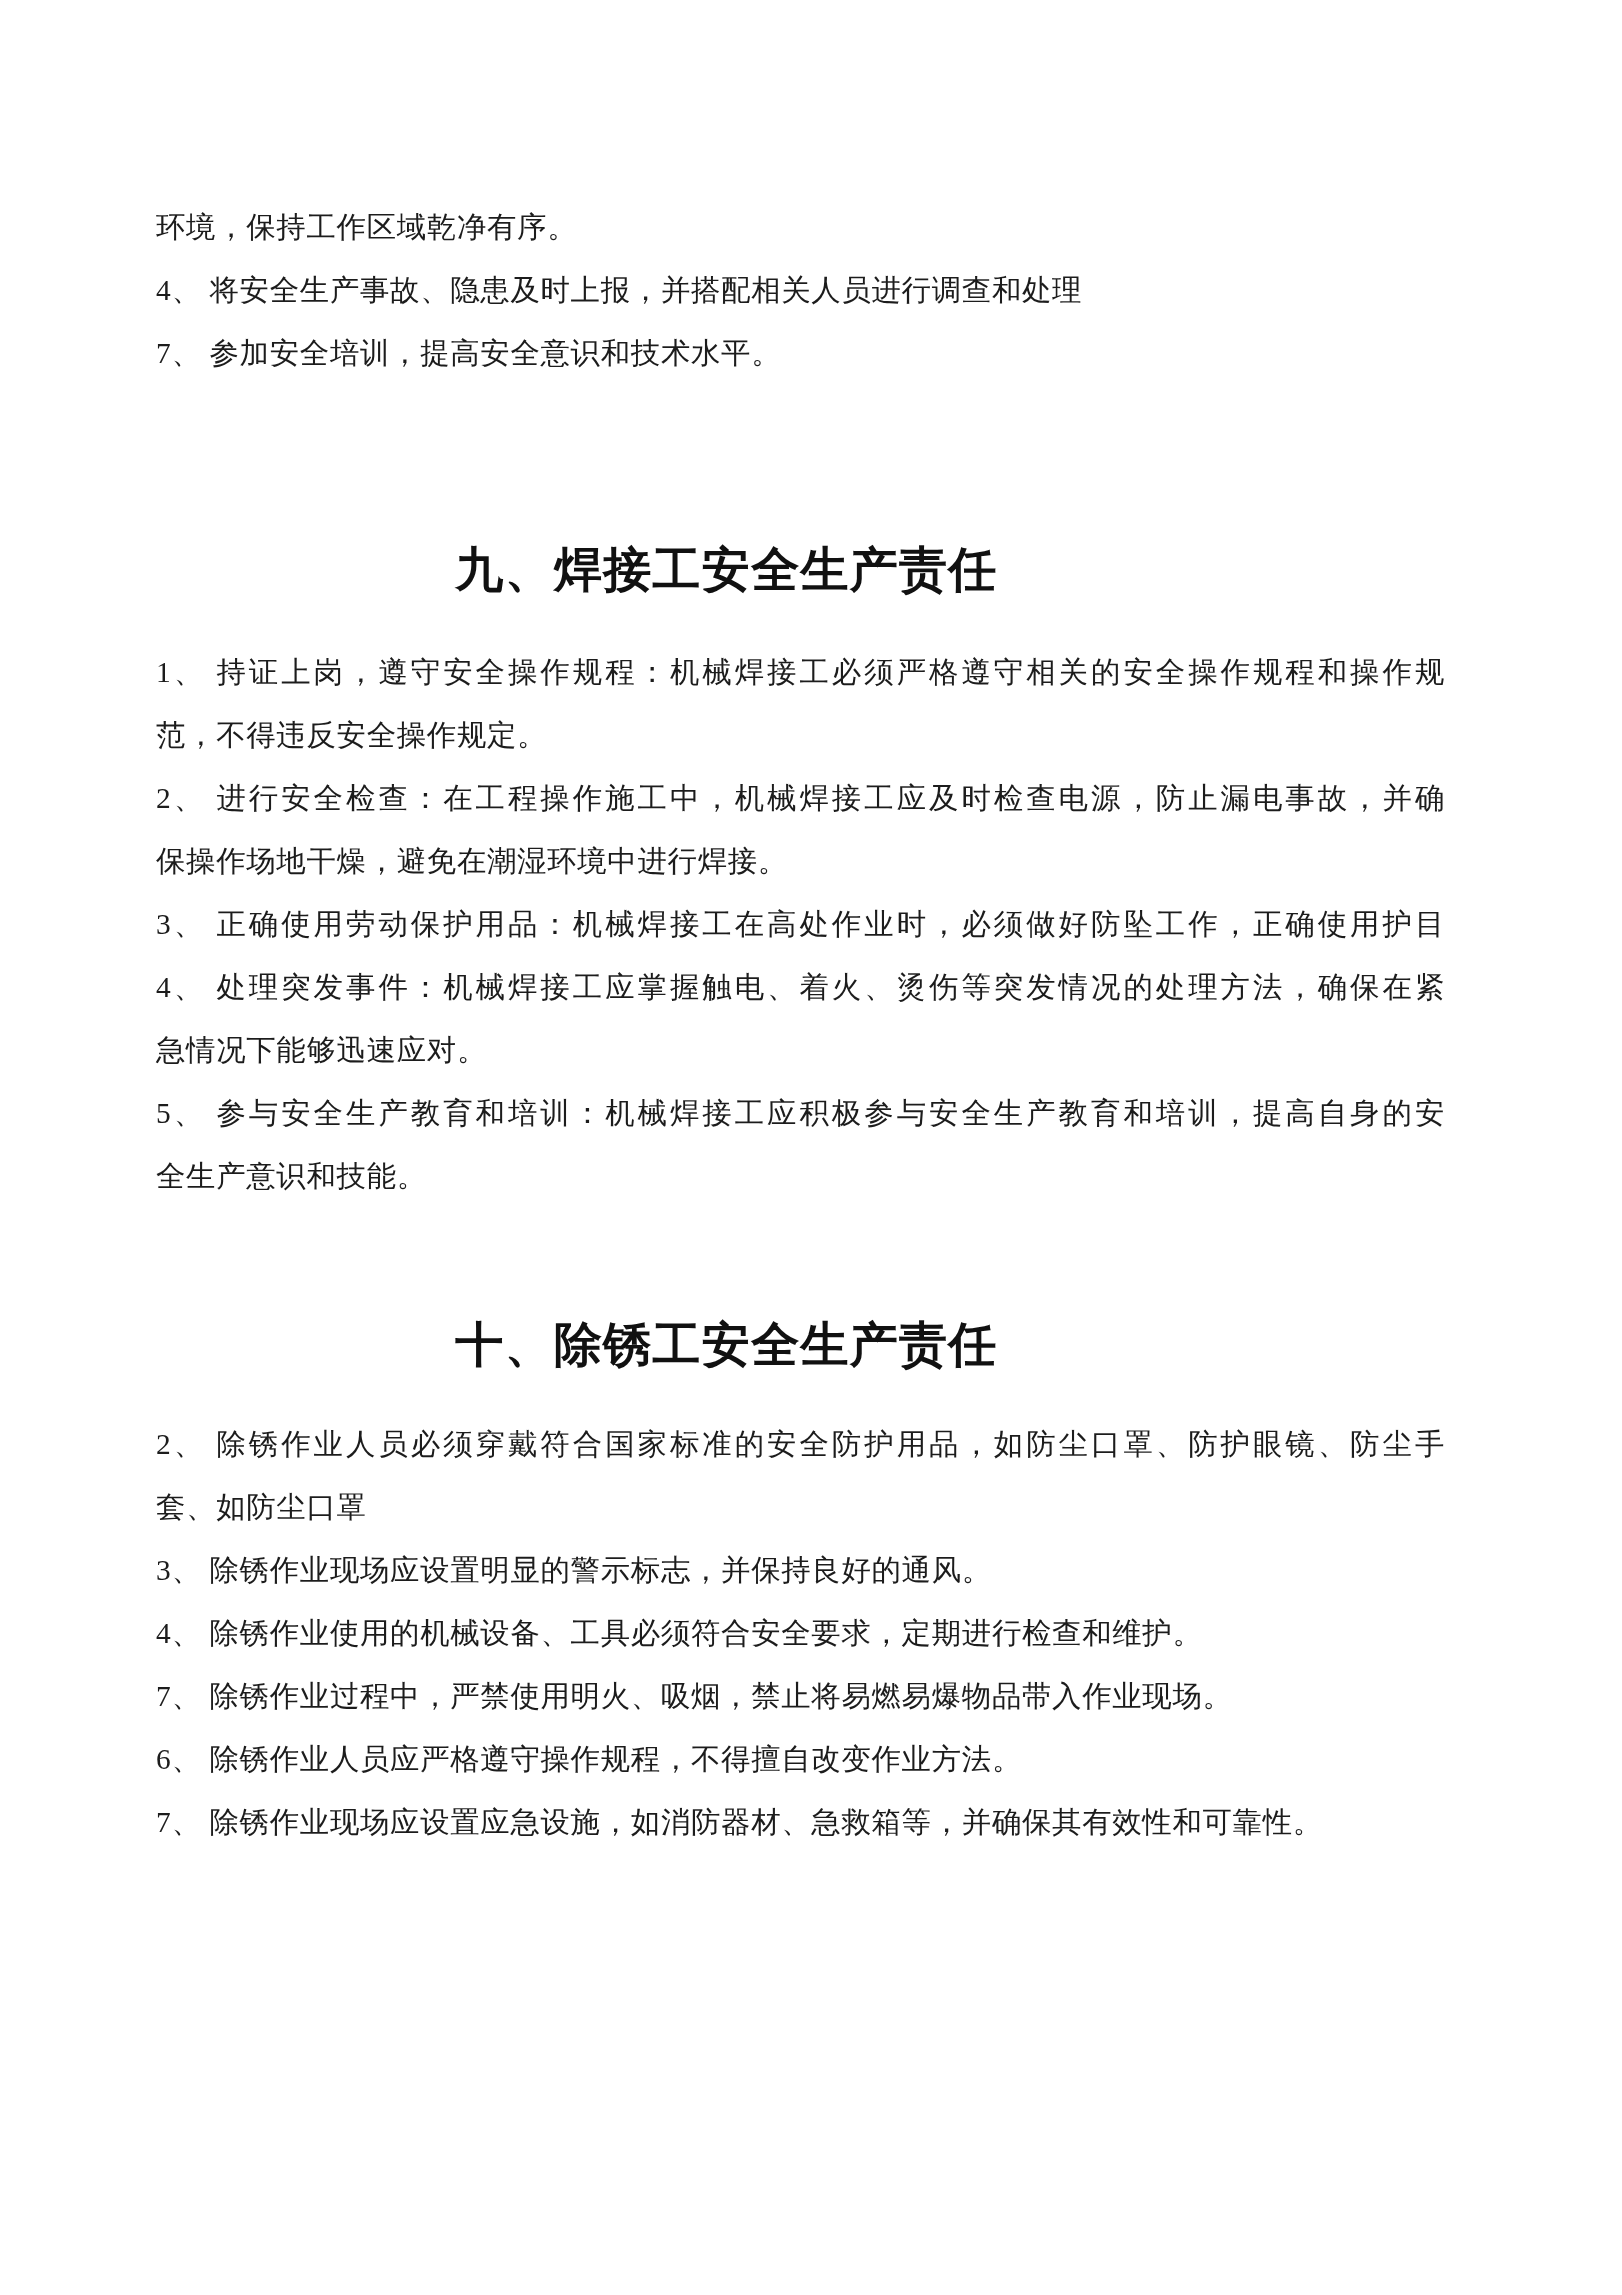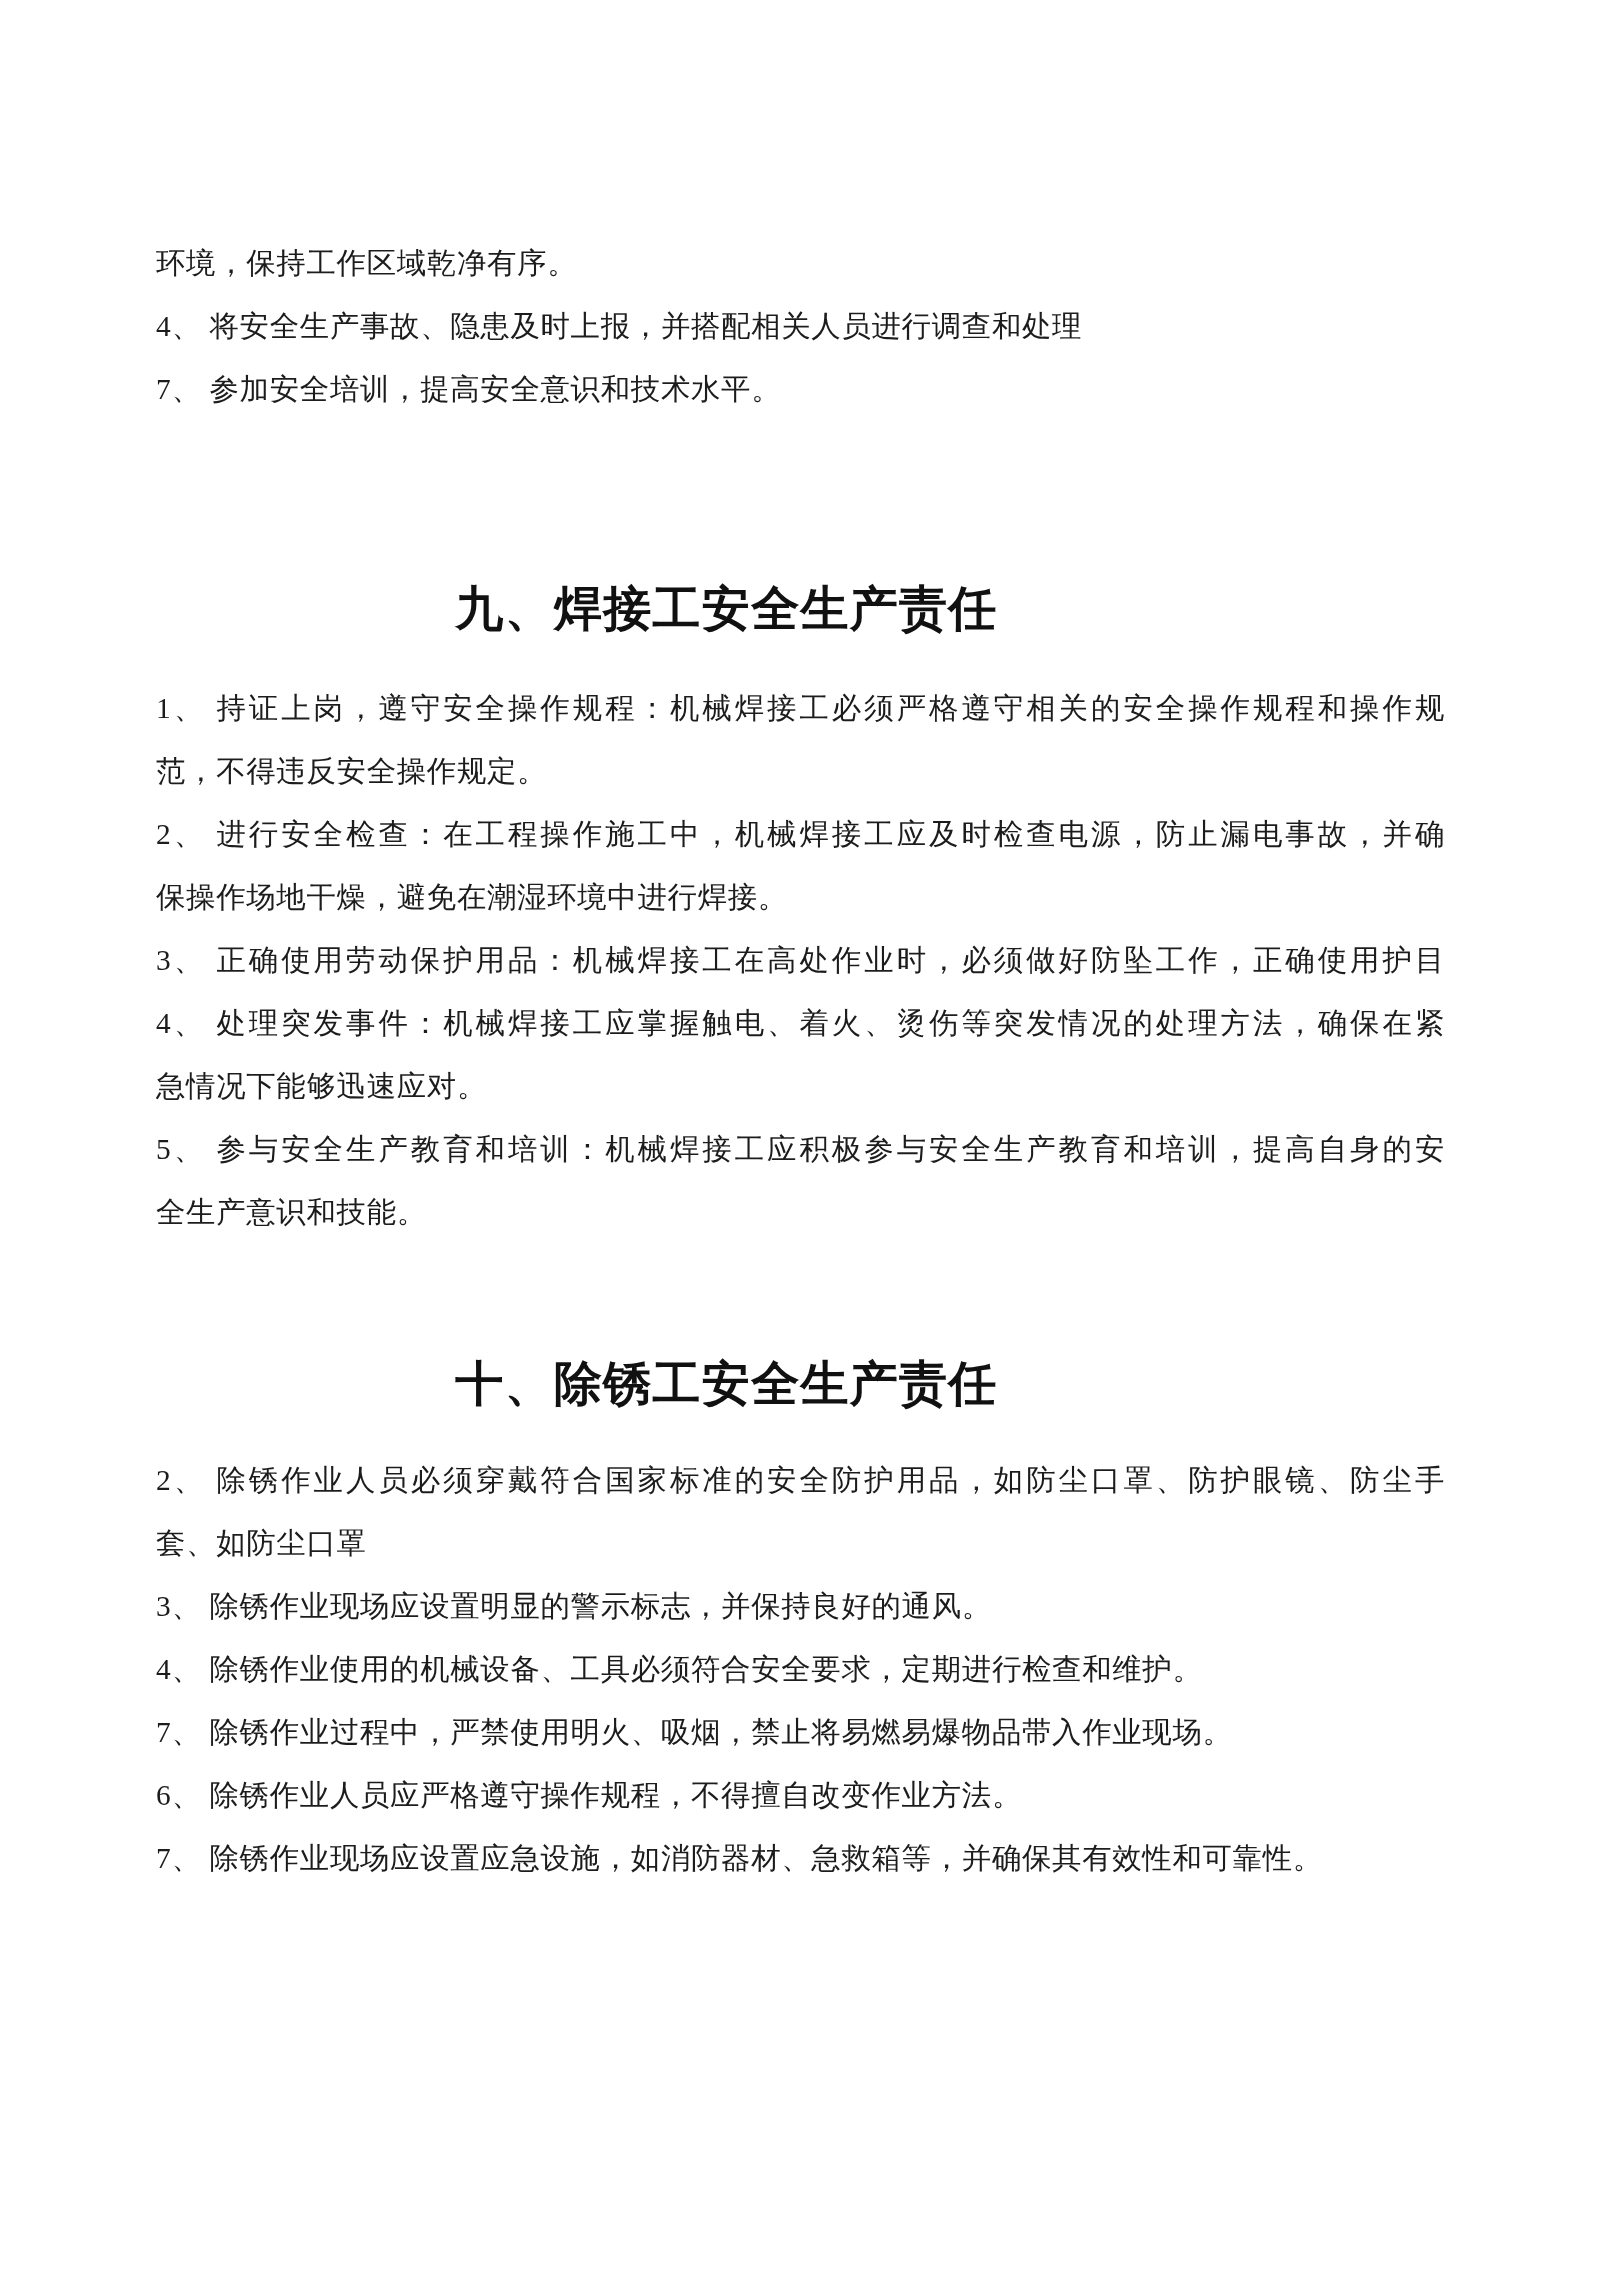--- a/index.html
+++ b/index.html
@@ -15,21 +15,20 @@
     background: #ffffff;
     overflow: hidden;
     font-family: "Liberation Serif", "DejaVu Serif", serif;
     color: #1c1c1c;
   }
   
   .intro,
   .section-body {
     margin-left: 156px;
     width: 1289px;
-    margin-top: 36px;
   }
   .intro {
     padding-top: 196px;
   }
   .line {
     height: 63px;
     line-height: 63px;
     font-size: 29.4px;
     letter-spacing: 0.7px;
     white-space: nowrap;
@@ -44,20 +43,21 @@
   .section-title {
     margin: 0;
     margin-top: 164px;
     width: 1453px;
     text-align: center;
     font-size: 48px;
     line-height: 48px;
     font-weight: bold;
     letter-spacing: 1.3px;
     color: #111111;
+    font-family: Liberation Mono, monospace;
   }
   .section:nth-child(2) .section-title {
     margin-top: 116px;
   }
   .section-body {
     margin-top: 44px;
   }
   .section:nth-child(2) .section-body {
     margin-top: 41px;
   }

